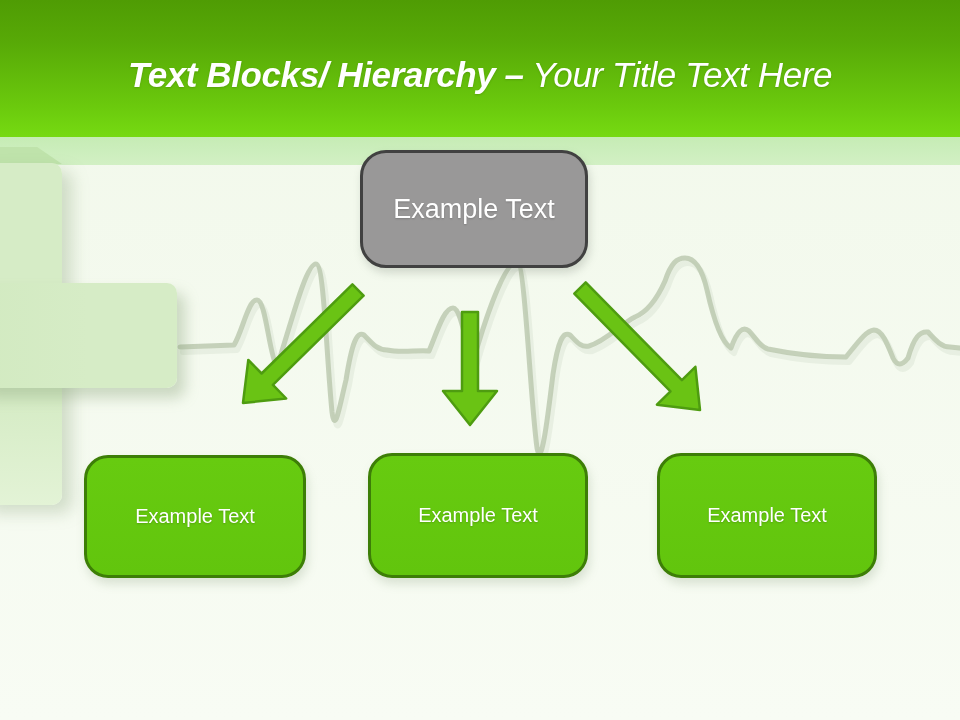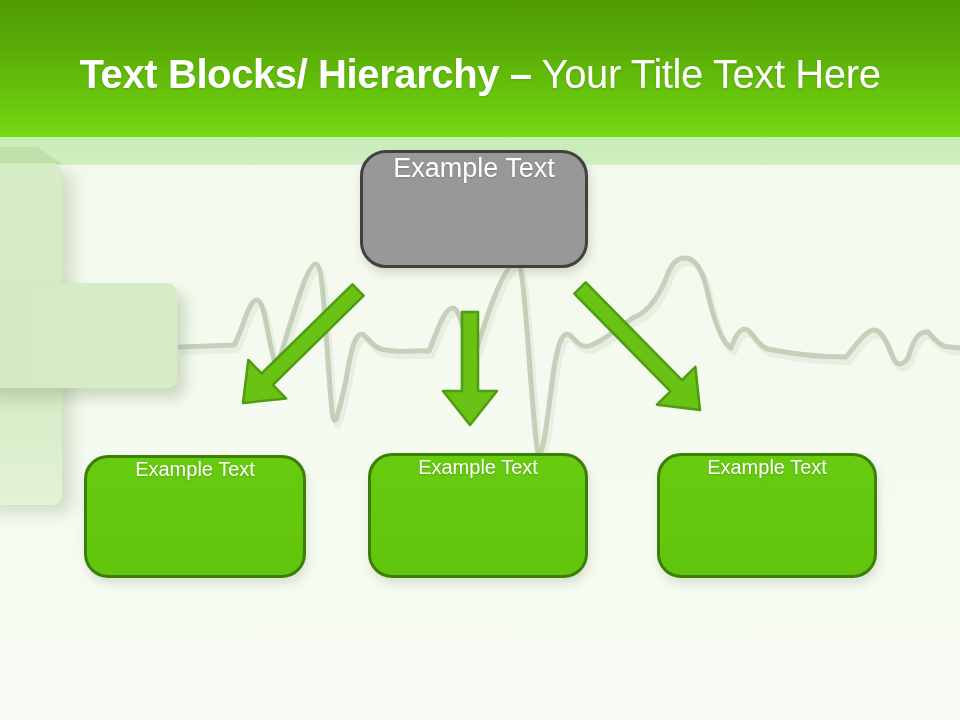--- a/index.html
+++ b/index.html
@@ -12,23 +12,24 @@
   }
   
   .header{
     position:absolute;left:0;top:0;width:960px;height:137px;
     background:linear-gradient(180deg,var(--header-top,#4f9c04) 0%,#58aa07 32%,#6bca0d 78%,var(--header-bottom,#76da12) 100%);
     display:flex;align-items:center;justify-content:center;
   }
   .header-title{
     padding-top:12px;
     color:var(--text-white,#ffffff);
-    font-size:40px;letter-spacing:-0.4px;
+    font-size:35px;letter-spacing:-0.4px;
     text-shadow:0 1px 2px rgba(60,110,10,.35);
     white-space:nowrap;
+    font-style:italic;
   }
   .header-title .t-bold{font-weight:bold;}
   .header-title .t-reg{font-weight:normal;}
   .substrip{
     position:absolute;left:0;top:137px;width:960px;height:28px;
     background:linear-gradient(180deg,#c6ecb5,#d2f0c4);
   }
   
   .bg-svg{position:absolute;left:0;top:0;z-index:1;}
   .cross{position:absolute;z-index:2;}
@@ -45,21 +46,21 @@
     box-shadow:8px 10px 14px rgba(140,165,125,.4);
   }
   .cross-face{
     left:0;top:147px;width:62px;height:17px;
     background:var(--cross-face,#bfe3ab);
     clip-path:polygon(0 0,60% 0,100% 100%,0 100%);
   }
   
   .block{
     position:absolute;z-index:3;
-    display:flex;align-items:flex-start;justify-content:center;
+    display:flex;align-items:center;justify-content:center;
     color:var(--text-white,#ffffff);
     text-shadow:0 1px 2px rgba(0,0,0,.18);
     box-sizing:border-box;
   }
   .block-root{
     left:360px;top:150px;width:228px;height:118px;
     background:var(--box-gray-fill,#999898);
     border:3.5px solid var(--box-gray-border,#414141);
     border-radius:26px;
     font-size:27px;

